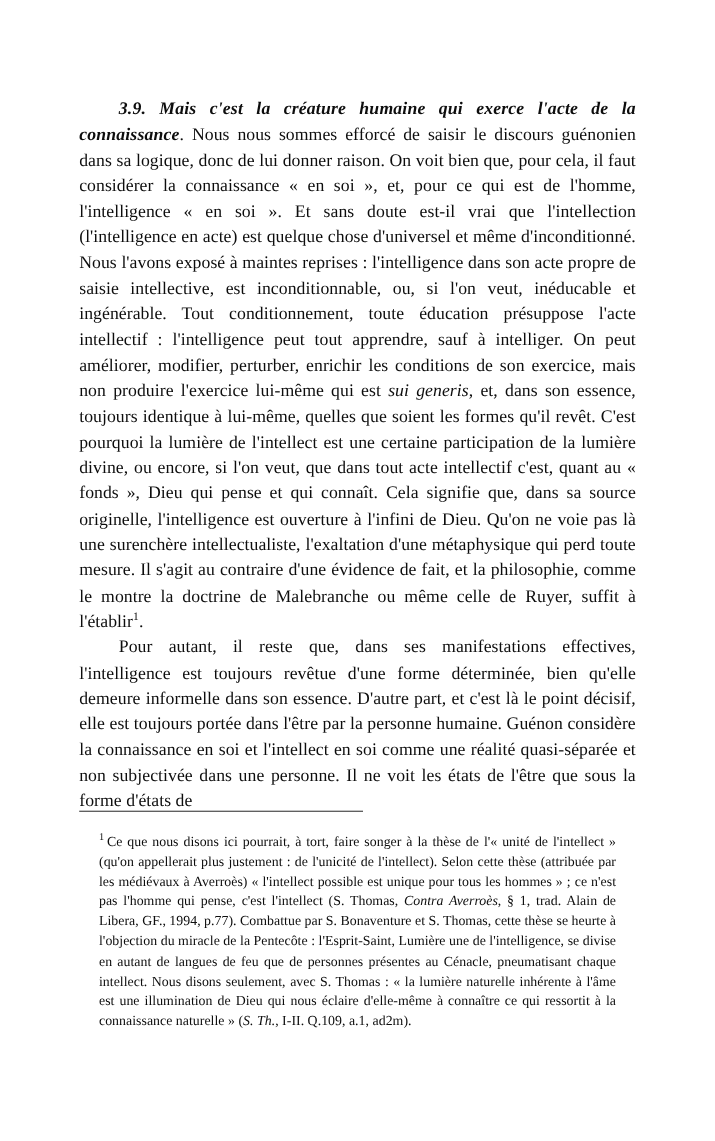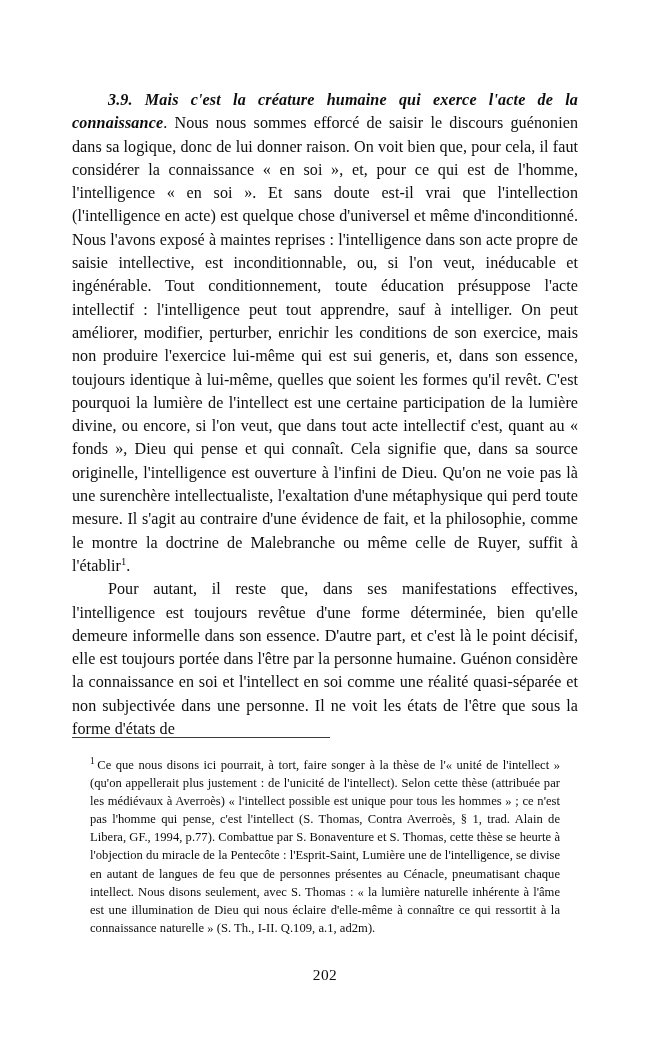--- a/index.html
+++ b/index.html
@@ -46,21 +46,21 @@
   .body-par + .body-par {
     margin-top: 0px;
   }
 
   .run-head {
     font-weight: bold;
     font-style: italic;
     letter-spacing: 0.15px;
   }
 
-  .ital { }
+  .ital { font-style: italic; }
 
   sup.fnref {
     font-size: 10.5px;
     vertical-align: super;
     line-height: 0;
   }
 
   
   .footnote-zone {
     position: absolute;
@@ -120,15 +120,14 @@
   </div>
 
   <div class="footnote-zone">
 
     <hr class="fn-rule">
 
     <p class="footnote"><sup class="fnmark">1</sup><span>Ce que nous disons ici pourrait, à tort, faire songer à la thèse de l'« unité de l'intellect » (qu'on appellerait plus justement : de l'unicité de l'intellect). Selon cette thèse (attribuée par les médiévaux à Averroès) « l'intellect possible est unique pour tous les hommes » ; ce n'est pas l'homme qui pense, c'est l'intellect (S. Thomas, </span><span class="ital">Contra Averroès</span><span>, § 1, trad. Alain de Libera, GF., 1994, p.77). Combattue par S. Bonaventure et S. Thomas, cette thèse se heurte à l'objection du miracle de la Pentecôte : l'Esprit-Saint, Lumière une de l'intelligence, se divise en autant de langues de feu que de personnes présentes au Cénacle, pneumatisant chaque intellect. Nous disons seulement, avec S. Thomas : « la lumière naturelle inhérente à l'âme est une illumination de Dieu qui nous éclaire d'elle-même à connaître ce qui ressortit à la connaissance naturelle » (</span><span class="ital">S. Th.</span><span>, I-II. Q.109, a.1, ad2m).</span></p>
 
   </div>
 
-  <div class="folio">202</div>
 
 </div>
 
 </body></html>

